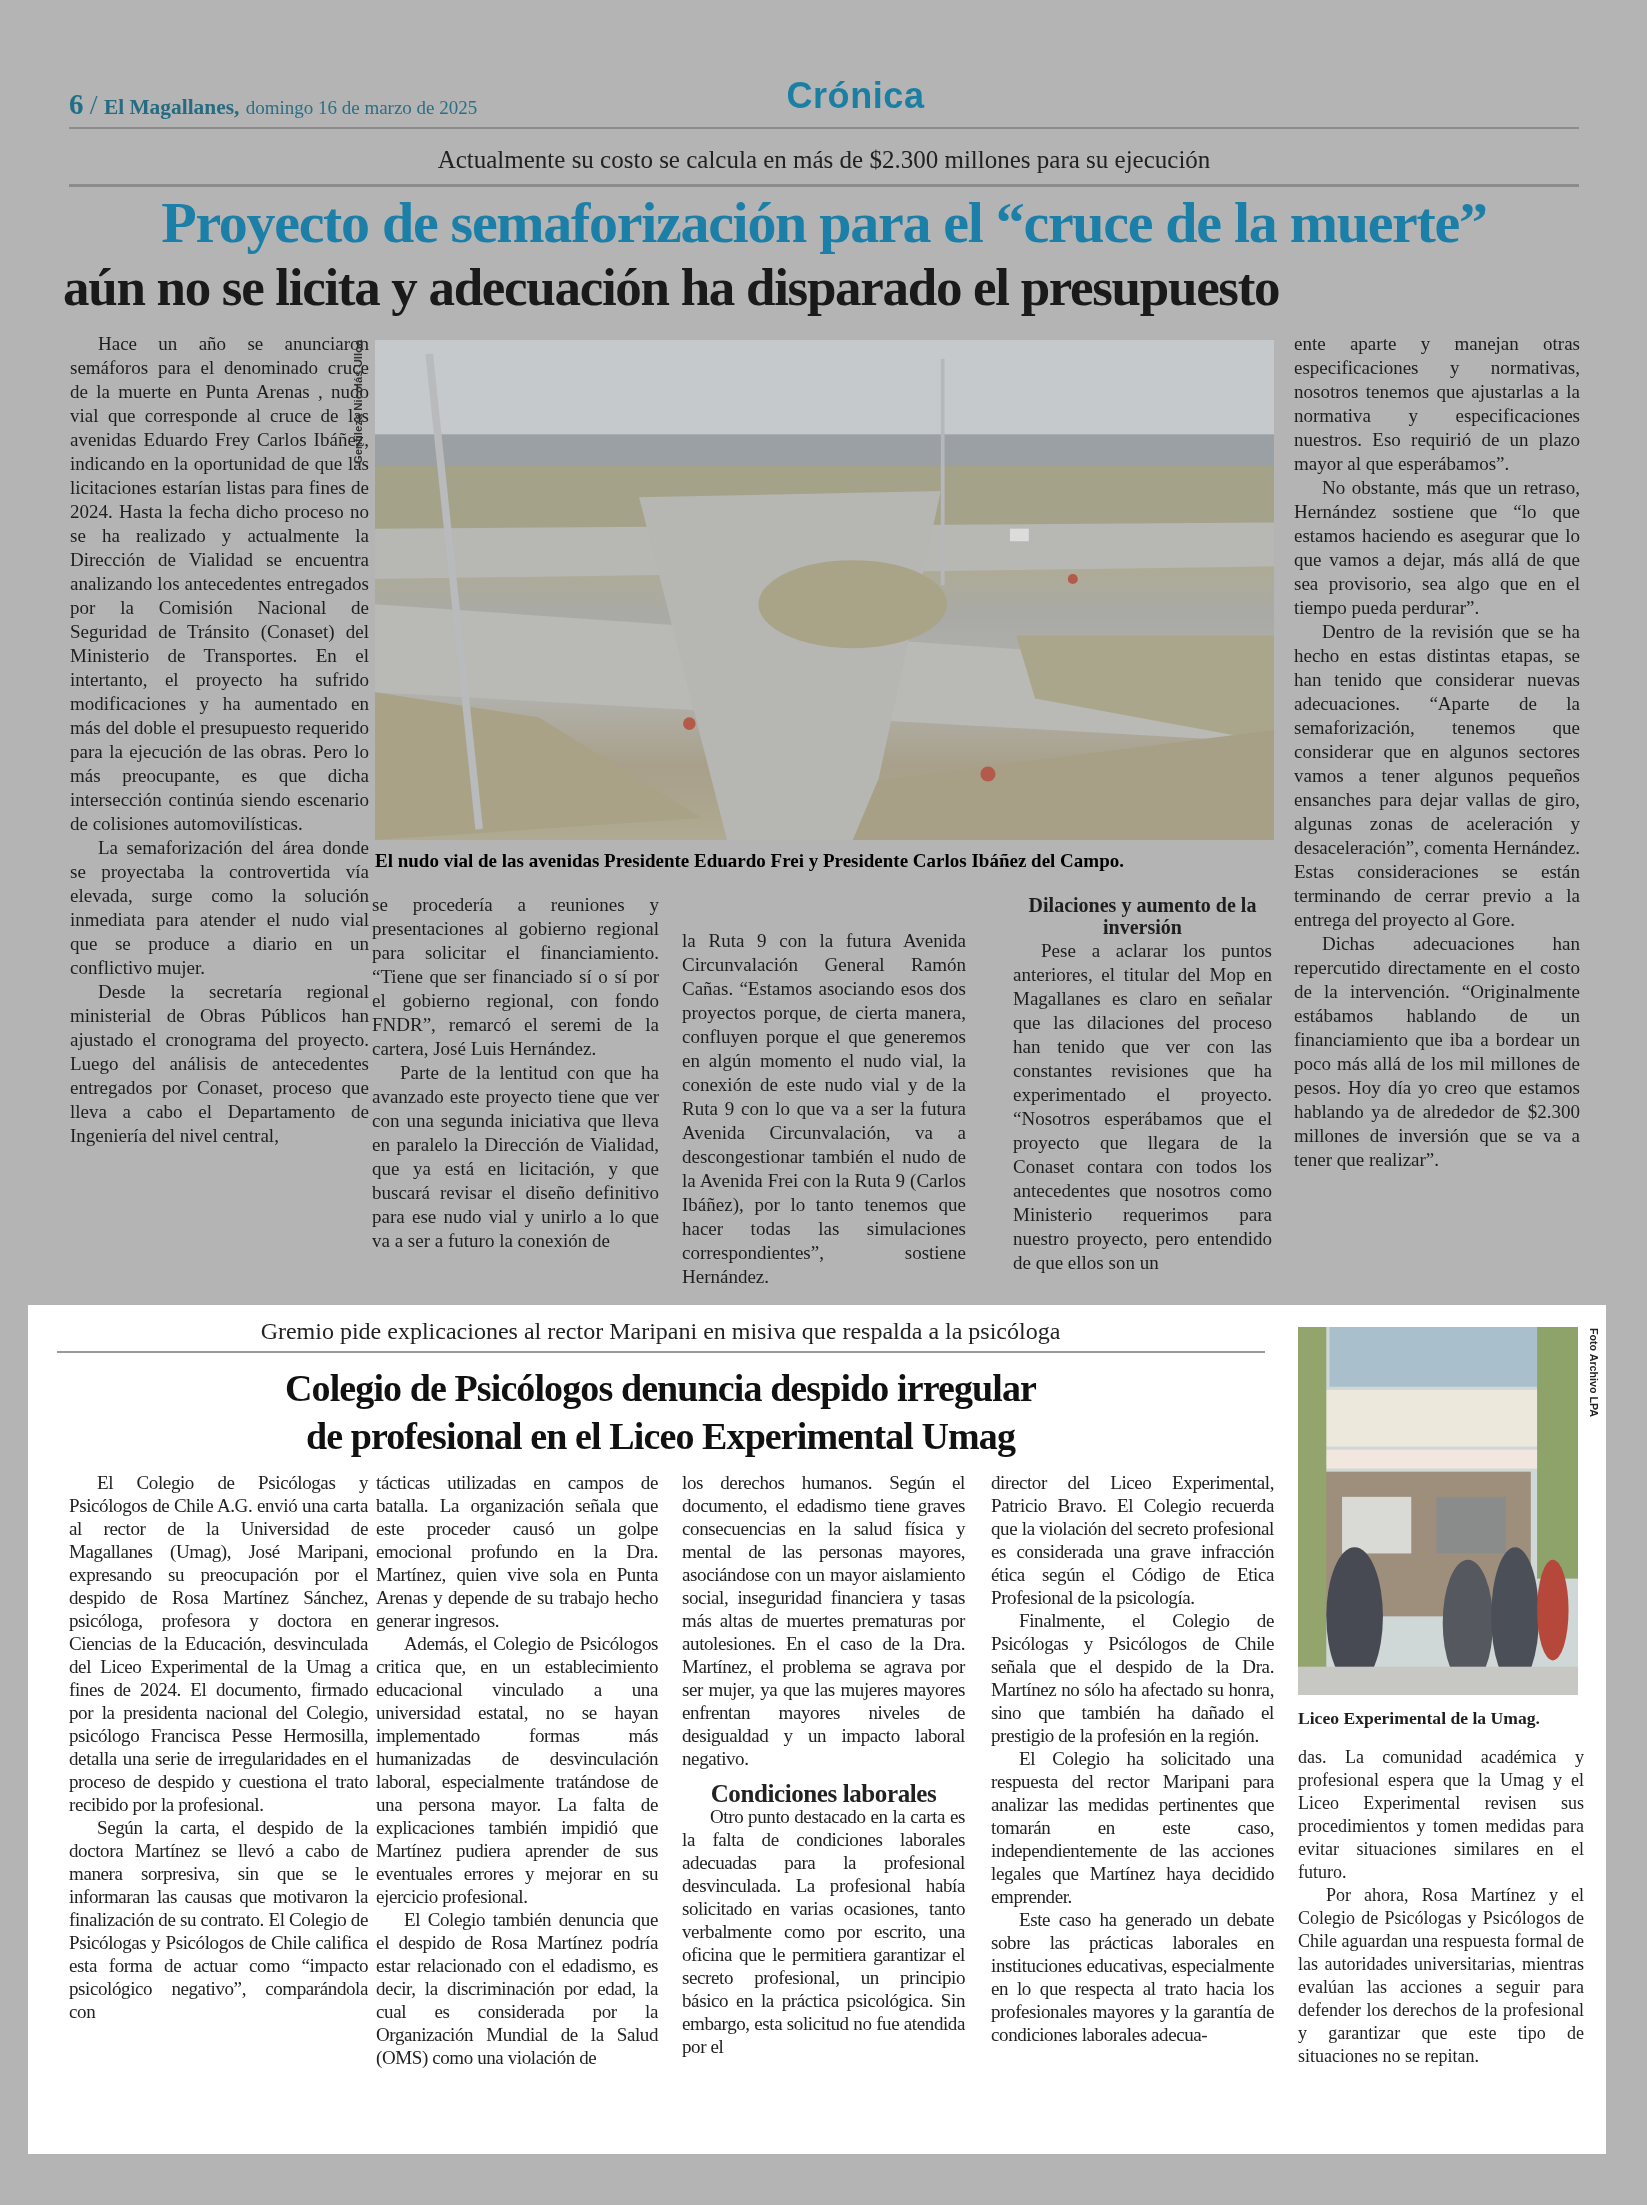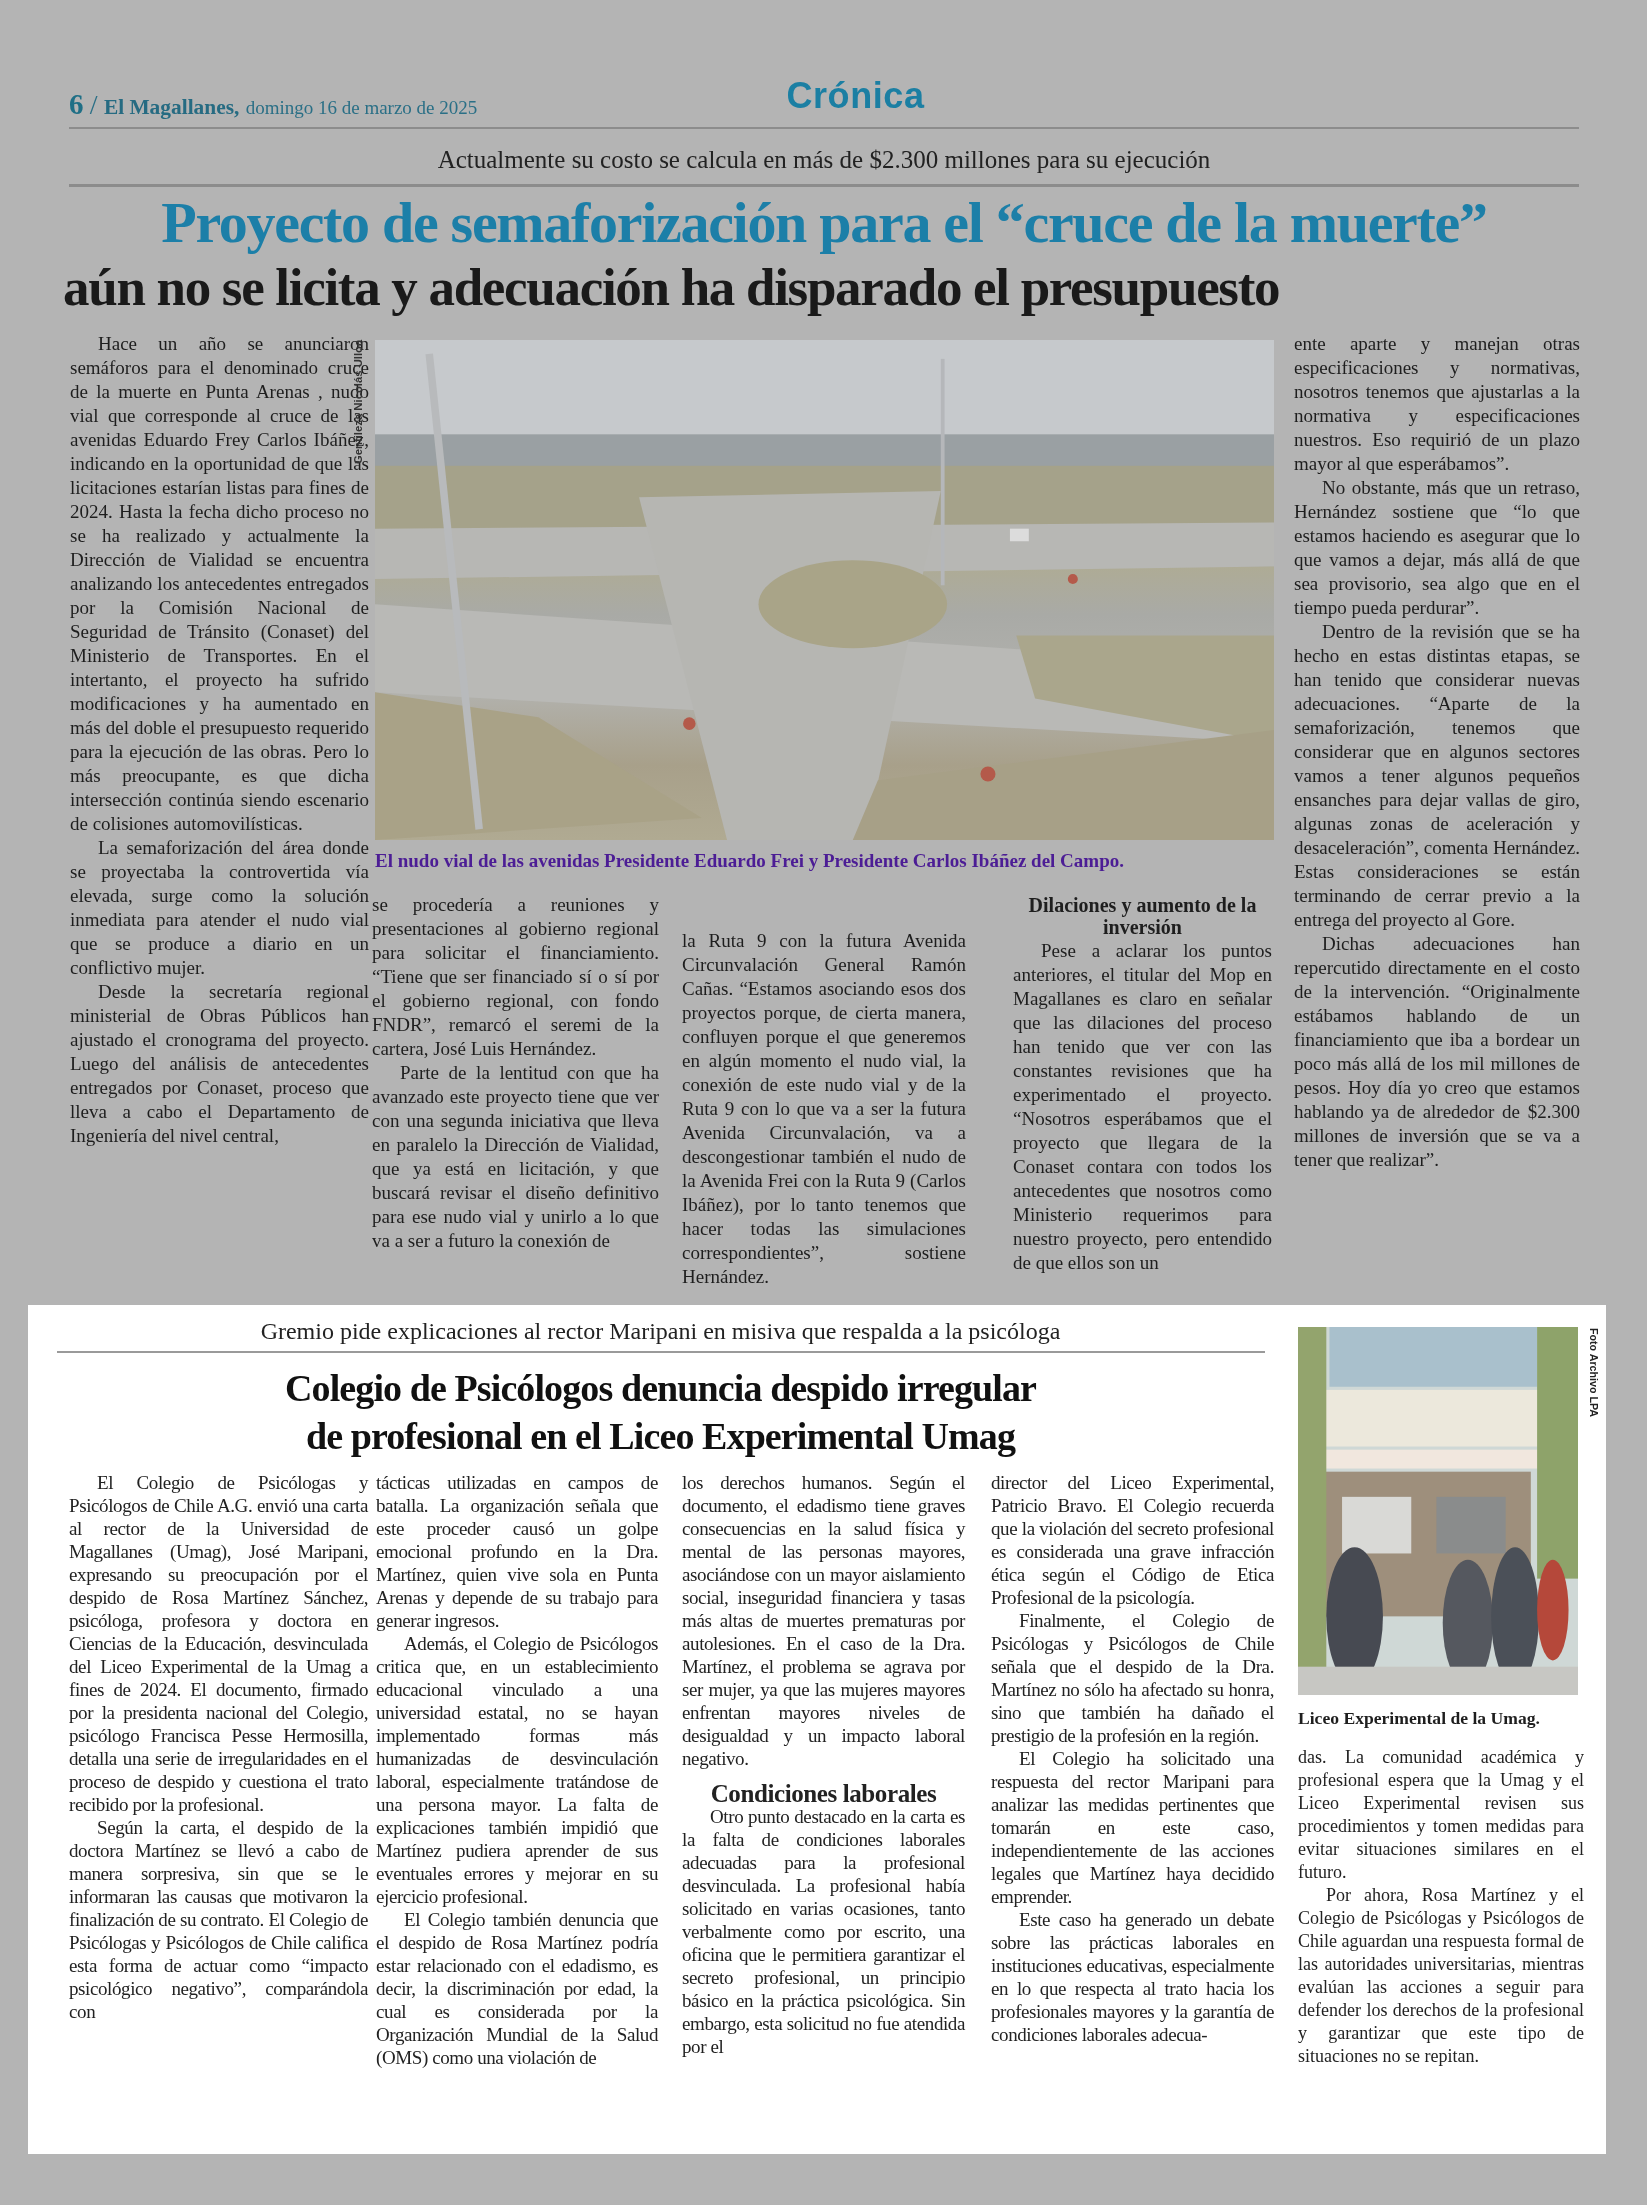--- a/index.html
+++ b/index.html
@@ -76,21 +76,21 @@
   }
   .photo1 {
     left: 375px; top: 340px; width: 899px; height: 500px;
     background: linear-gradient(180deg, #c8cbcf 0%, #c2c4c6 20%, #a8a58c 30%, #b1ac8c 40%, #a9aaa6 55%, #b2b2ae 70%, #a8a08a 85%, #b0aa92 100%);
     overflow: hidden;
   }
   .photo1 svg { width: 100%; height: 100%; display: block; }
   .caption1 {
     left: 375px; top: 850px; width: 899px;
     font-family: "Liberation Serif", serif; font-weight: bold;
-    font-size: 19px; color: #4c1d95; white-space: nowrap;
+    font-size: 19px; color: #000000; white-space: nowrap;
   }
 
   
   .box2 {
     left: 28px; top: 1305px; width: 1578px; height: 849px;
     background: #ffffff;
   }
   .kicker2 {
     left: 63px; top: 1318px; width: 1195px; text-align: center;
     font-size: 24px; color: #222; white-space: nowrap;
@@ -227,21 +227,21 @@
 </div>
 <div class="abs credit2">Foto Archivo LPA</div>
 <div class="abs caption2">Liceo Experimental de la Umag.</div>
 
 <div class="abs b-col b1">
   <p>El Colegio de Psicólogas y Psicólogos de Chile A.G. envió una carta al rector de la Universidad de Magallanes (Umag), José Maripani, expresando su preocupación por el despido de Rosa Martínez Sánchez, psicóloga, profesora y doctora en Ciencias de la Educación, desvinculada del Liceo Experimental de la Umag a fines de 2024. El documento, firmado por la presidenta nacional del Colegio, psicólogo Francisca Pesse Hermosilla, detalla una serie de irregularidades en el proceso de despido y cuestiona el trato recibido por la profesional.</p>
   <p>Según la carta, el despido de la doctora Martínez se llevó a cabo de manera sorpresiva, sin que se le informaran las causas que motivaron la finalización de su contrato. El Colegio de Psicólogas y Psicólogos de Chile califica esta forma de actuar como “impacto psicológico negativo”, comparándola con</p>
 </div>
 
 <div class="abs b-col b2">
-  <p class="noindent">tácticas utilizadas en campos de batalla. La organización señala que este proceder causó un golpe emocional profundo en la Dra. Martínez, quien vive sola en Punta Arenas y depende de su trabajo para generar ingresos.</p>
+  <p class="noindent">tácticas utilizadas en campos de batalla. La organización señala que este proceder causó un golpe emocional profundo en la Dra. Martínez, quien vive sola en Punta Arenas y depende de su trabajo hecho generar ingresos.</p>
   <p>Además, el Colegio de Psicólogos critica que, en un establecimiento educacional vinculado a una universidad estatal, no se hayan implementado formas más humanizadas de desvinculación laboral, especialmente tratándose de una persona mayor. La falta de explicaciones también impidió que Martínez pudiera aprender de sus eventuales errores y mejorar en su ejercicio profesional.</p>
   <p>El Colegio también denuncia que el despido de Rosa Martínez podría estar relacionado con el edadismo, es decir, la discriminación por edad, la cual es considerada por la Organización Mundial de la Salud (OMS) como una violación de</p>
 </div>
 
 <div class="abs b-col b3">
   <p class="noindent">los derechos humanos. Según el documento, el edadismo tiene graves consecuencias en la salud física y mental de las personas mayores, asociándose con un mayor aislamiento social, inseguridad financiera y tasas más altas de muertes prematuras por autolesiones. En el caso de la Dra. Martínez, el problema se agrava por ser mujer, ya que las mujeres mayores enfrentan mayores niveles de desigualdad y un impacto laboral negativo.</p>
   <h4>Condiciones laborales</h4>
   <p>Otro punto destacado en la carta es la falta de condiciones laborales adecuadas para la profesional desvinculada. La profesional había solicitado en varias ocasiones, tanto verbalmente como por escrito, una oficina que le permitiera garantizar el secreto profesional, un principio básico en la práctica psicológica. Sin embargo, esta solicitud no fue atendida por el</p>
 </div>
 

